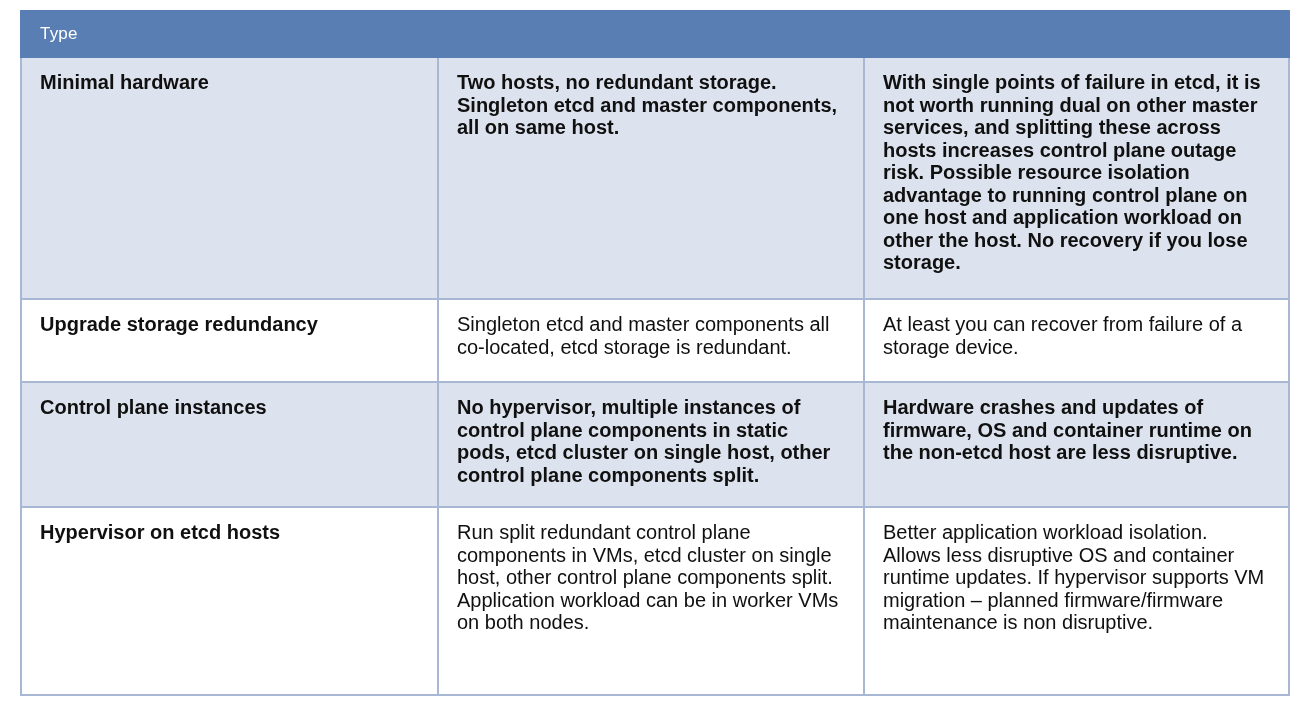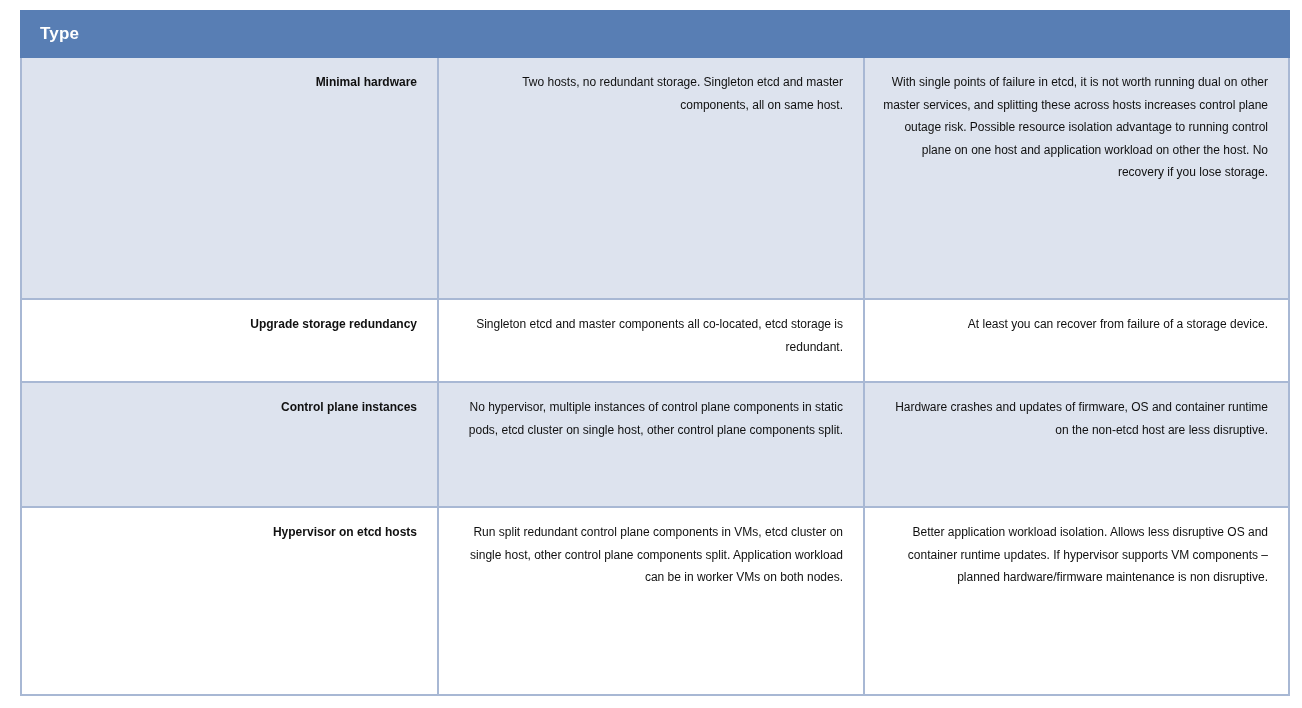--- a/index.html
+++ b/index.html
@@ -25,45 +25,44 @@
   .header-row {
     display: grid;
     grid-template-columns: 417px 428px 425px;
     background: #587EB4;
     height: 48px;
     align-items: center;
   }
   .header-cell {
     color: #ffffff;
     font-size: 17px;
-    font-weight: bold;
+    font-weight: normal;
     padding-left: 20px;
     letter-spacing: 0.2px;
   }
   
   .body-grid {
     display: grid;
     grid-template-columns: 415px 424px 423px;
     grid-template-rows: 240px 81px 123px 186px;
     gap: 2px;
     background: #A8B8D4;
     border: 2px solid #A8B8D4;
     border-top: none;
   }
   .table-row { display: contents; }
   .cell {
     background: #ffffff;
     padding: 13px 20px 8px 18px;
-    font-size: 12px;
+    font-size: 20px;
     line-height: 22.5px;
     color: #101010;
     overflow: hidden;
-    text-align: right;
   }
-  .row-alt .cell { background: #DDE3EE; }
+  .row-alt .cell { background: #DDE3EE; font-weight: bold; }
   .cell.type-cell { font-weight: bold; }
 </style>
 </head>
 <body>
 
 <div class="page">
   <div class="table-wrap">
 
     <div class="header-row">
       <div class="header-cell">Type</div>
@@ -85,18 +84,18 @@
 
       <div class="table-row row-alt">
         <div class="cell type-cell">Control plane instances</div>
         <div class="cell">No hypervisor, multiple instances of control plane components in static pods, etcd cluster on single host, other control plane components split.</div>
         <div class="cell">Hardware crashes and updates of firmware, OS and container runtime on the non-etcd host are less disruptive.</div>
       </div>
 
       <div class="table-row">
         <div class="cell type-cell">Hypervisor on etcd hosts</div>
         <div class="cell">Run split redundant control plane components in VMs, etcd cluster on single host, other control plane components split. Application workload can be in worker VMs on both nodes.</div>
-        <div class="cell">Better application workload isolation. Allows less disruptive OS and container runtime updates. If hypervisor supports VM components – planned hardware/firmware maintenance is non disruptive.</div>
+        <div class="cell">Better application workload isolation. Allows less disruptive OS and container runtime updates. If hypervisor supports VM migration – planned firmware/firmware maintenance is non disruptive.</div>
       </div>
 
     </div>
   </div>
 </div>
 
 </body></html>

